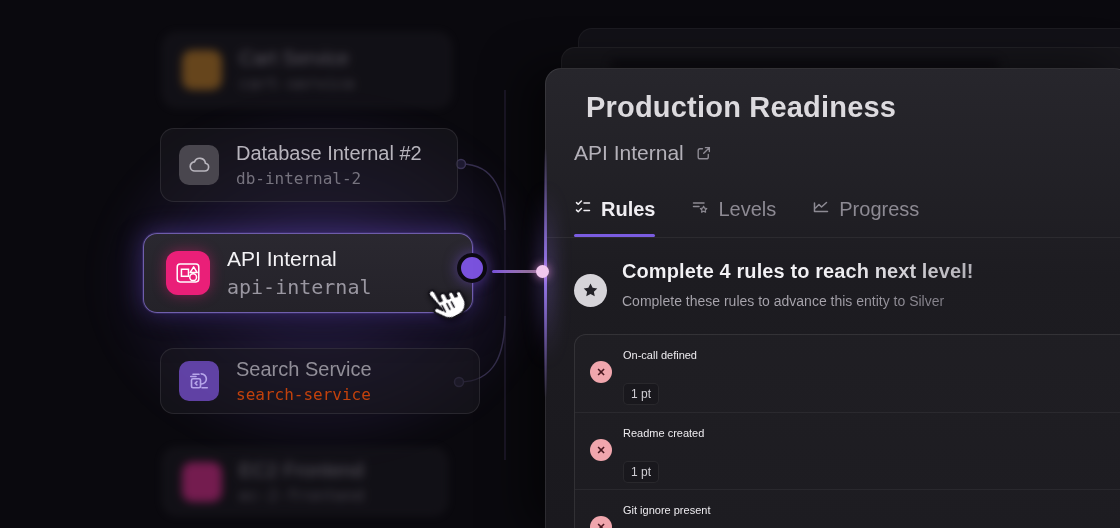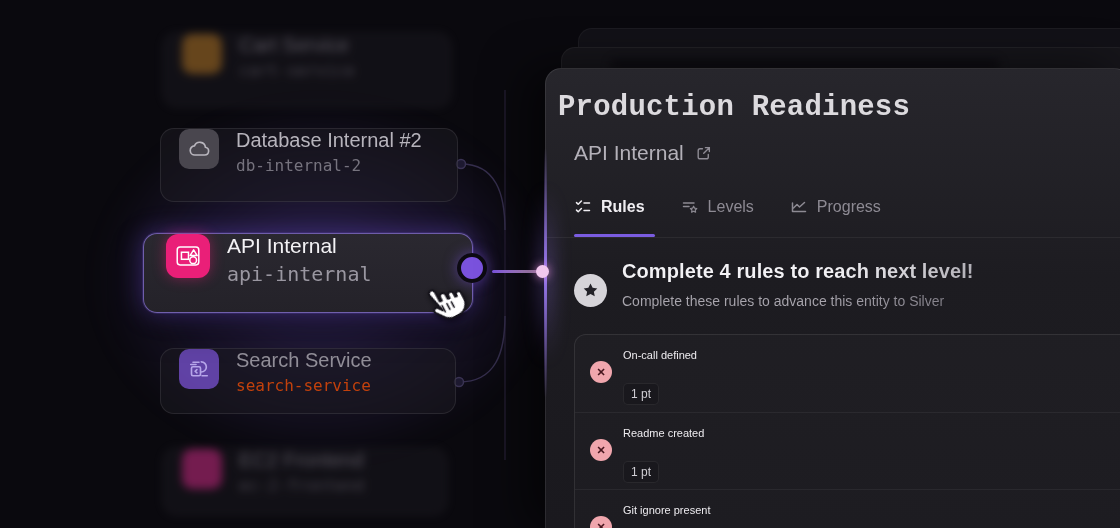--- a/index.html
+++ b/index.html
@@ -12,32 +12,32 @@
   
   .bg-glow {
     position:absolute; left:30px; top:50px; width:580px; height:460px;
     background:radial-gradient(closest-side, rgba(120,88,220,0.30), rgba(110,80,200,0.10) 55%, transparent 78%);
     filter:blur(12px); pointer-events:none;
   }
   
   .edges { position:absolute; left:430px; top:90px; }
   
   .node {
-    position:absolute; display:flex; gap:17px;
+    position:absolute; display:flex; align-items:center; gap:17px;
     padding-left:18px; border-radius:14px;
     background:rgba(27,25,32,0.55); border:1px solid rgba(255,255,255,0.09);
   }
   .node-cart   { left:163px; top:33px;  width:288px; height:74px; filter:blur(4px); opacity:.8; }
   .node-db     { left:160px; top:128px; width:298px; height:74px; }
   .node-api    { left:143px; top:233px; width:330px; height:80px; padding-left:22px;
                  background:linear-gradient(180deg,#2a2830,#242229);
                  border:1px solid rgba(150,126,238,0.65);
                  box-shadow:0 0 0 1px rgba(80,60,150,.35), 0 0 26px rgba(118,84,226,.45), 0 14px 30px rgba(0,0,0,.55);
                  z-index:3; }
-  .node-search { left:160px; top:348px; width:296px; height:66px; }
+  .node-search { left:160px; top:348px; width:320px; height:66px; }
   .node-ec2    { left:163px; top:448px; width:284px; height:67px; filter:blur(4px); opacity:.8; }
   .node-icon {
     width:40px; height:40px; border-radius:10px; flex:0 0 auto;
     display:flex; align-items:center; justify-content:center;
   }
   .node-api .node-icon { width:44px; height:44px; border-radius:12px; }
   .icon-cart   { background:#7d5420; }
   .icon-cloud  { background:#49464e; }
   .icon-api    { background:#ea1f78; box-shadow:0 0 14px rgba(234,31,120,.45); }
   .icon-search { background:rgba(104,71,180,0.9); }
@@ -92,25 +92,25 @@
   .edge-glow-soft {
     position:absolute; left:537px; top:185px; width:18px; height:180px;
     background:radial-gradient(closest-side, rgba(150,116,244,.5), transparent);
     filter:blur(9px); z-index:6; pointer-events:none;
   }
   .edge-glow-line {
     position:absolute; left:544px; top:148px; width:3px; height:250px; border-radius:2px;
     background:linear-gradient(180deg, transparent, rgba(158,124,248,.95) 50%, transparent);
     z-index:7; pointer-events:none;
   }
-  .p-title { position:absolute; left:12px; top:22px; font-size:29px; font-weight:600; color:#dcdade; letter-spacing:.2px;font-family:Liberation Mono, monospace; }
+  .p-title { position:absolute; left:40px; top:22px; font-size:29px; font-weight:600; color:#dcdade; letter-spacing:.2px; }
   .p-sub   { position:absolute; left:28px; top:72px; display:flex; align-items:center; gap:11px;
              font-size:21px; color:#b4b1b9; }
   .tabs { position:absolute; left:28px; top:129px; display:flex; gap:36px; align-items:center; }
-  .tab  { display:flex; align-items:center; gap:9px; font-size:16px; color:#8d8a93; cursor:pointer; }
+  .tab  { display:flex; gap:9px; font-size:20px; color:#8d8a93; cursor:pointer; }
   .tab.active { color:#efedf1; font-weight:700; }
   .tab svg { display:block; }
   .tab-underline { position:absolute; left:28px; top:165px; width:81px; height:3px; border-radius:2px; background:#7a5ce0; }
   .tabs-divider  { position:absolute; left:0; top:168px; width:100%; height:1px; background:rgba(255,255,255,0.06); }
   .star-badge {
     position:absolute; left:28px; top:205px; width:33px; height:33px; border-radius:50%;
     background:#d6d4d9; display:flex; align-items:center; justify-content:center;
   }
   .callout-heading {
     position:absolute; left:76px; top:191px; width:500px;

